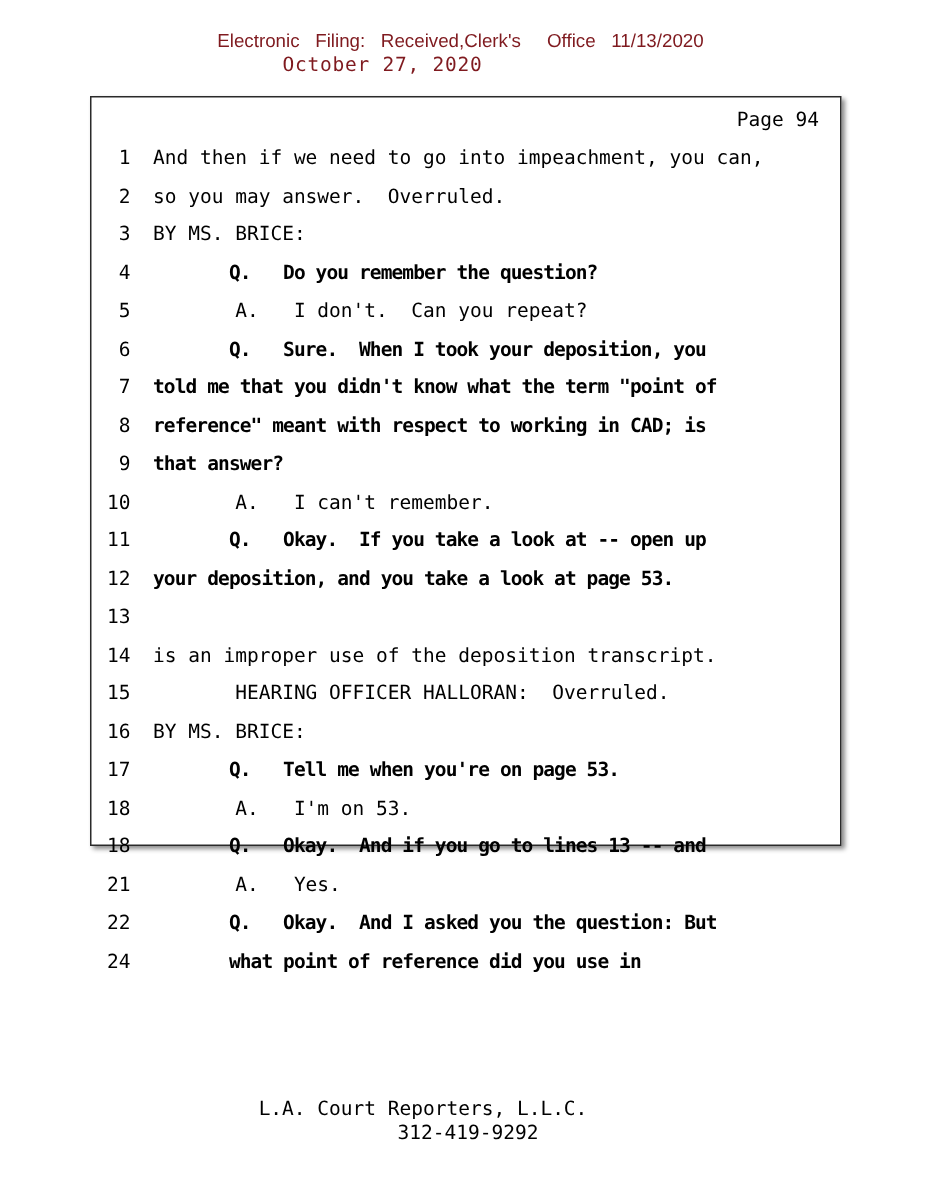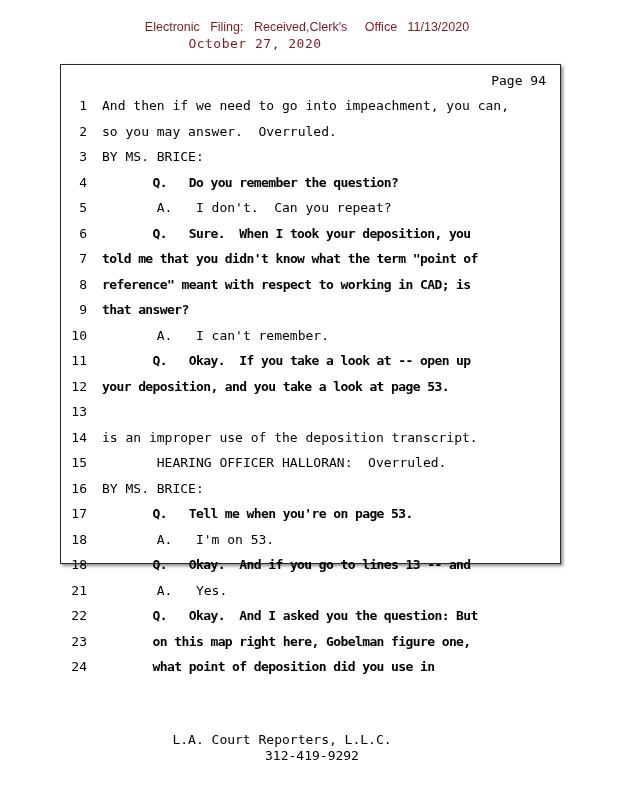--- a/index.html
+++ b/index.html
@@ -213,27 +213,23 @@
   <div class="line-row">
     <span class="line-num">21</span>
     <span class="line-text">       A.   Yes.</span>
   </div>
 
   <div class="line-row">
     <span class="line-num">22</span>
     <span class="line-text bold">       Q.   Okay.  And I asked you the question: But</span>
   </div>
 
-  <div class="line-row">
-    <span class="line-num">23</span>
-    <span class="line-text bold">       on this map right here, Gobelman figure one,</span>
-  </div>
 
   <div class="line-row">
     <span class="line-num">24</span>
-    <span class="line-text bold">       what point of deposition did you use in</span>
+    <span class="line-text bold">       what point of reference did you use in</span>
   </div>
 </div>
 </div>
 
 <div class="footer-company">L.A. Court Reporters, L.L.C.</div>
 
 <div class="footer-phone">312-419-9292</div>
 
 </body></html>

